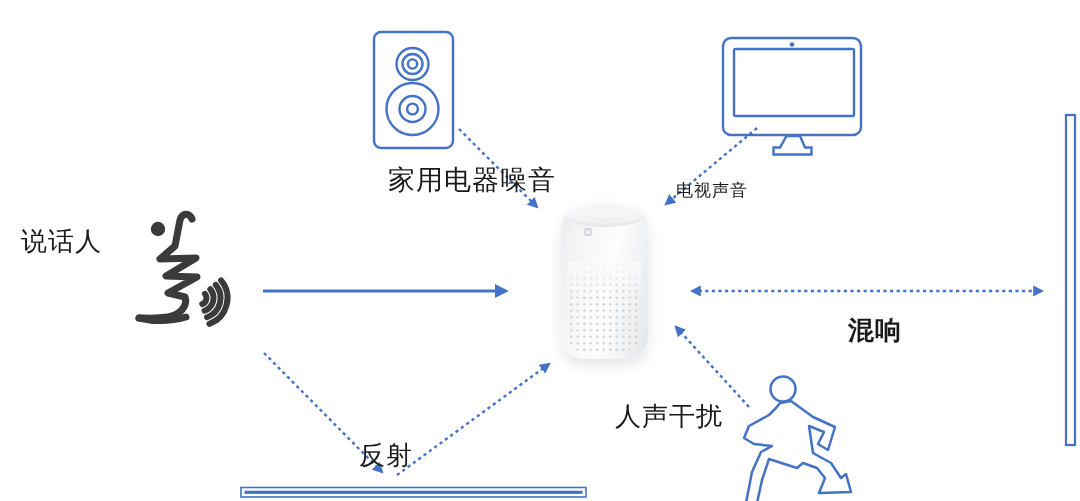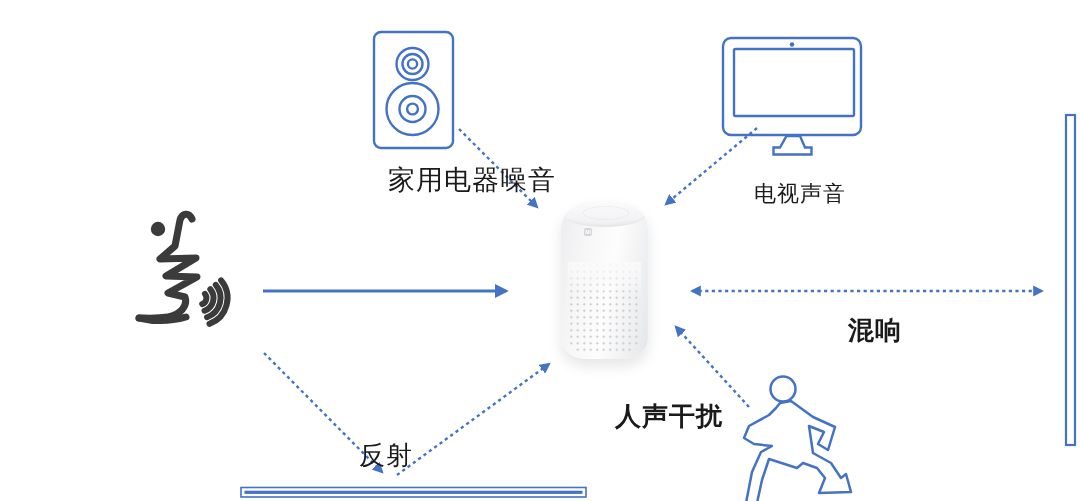--- a/index.html
+++ b/index.html
@@ -110,19 +110,20 @@
   <div class="device">
     <div class="device-body">
       <div class="device-top"></div>
       <div class="device-logo">MI</div>
       <div class="device-grill">
         <div class="device-grill-fade"></div>
       </div>
     </div>
   </div>
 
+  <div class="lbl" style="left:21px;top:227px;">说话人</div>
   <div class="lbl" style="left:388px;top:165px;font-size:27px;text-align:right;">家用电器噪音</div>
-  <div class="lbl" style="left:754px;top:181px;font-size:22px;">电视声音</div>
+  <div class="lbl" style="left:676px;top:181px;font-size:17px;">电视声音</div>
   <div class="lbl" style="left:848px;top:316px;font-weight:bold;">混响</div>
-  <div class="lbl" style="left:615px;top:402px;font-weight:bold;">人声干扰</div>
+  <div class="lbl" style="left:615px;top:402px;">人声干扰</div>
   <div class="lbl" style="left:359px;top:404px;margin-top:37px;">反射</div>
 
 </div>
 
 </body></html>

